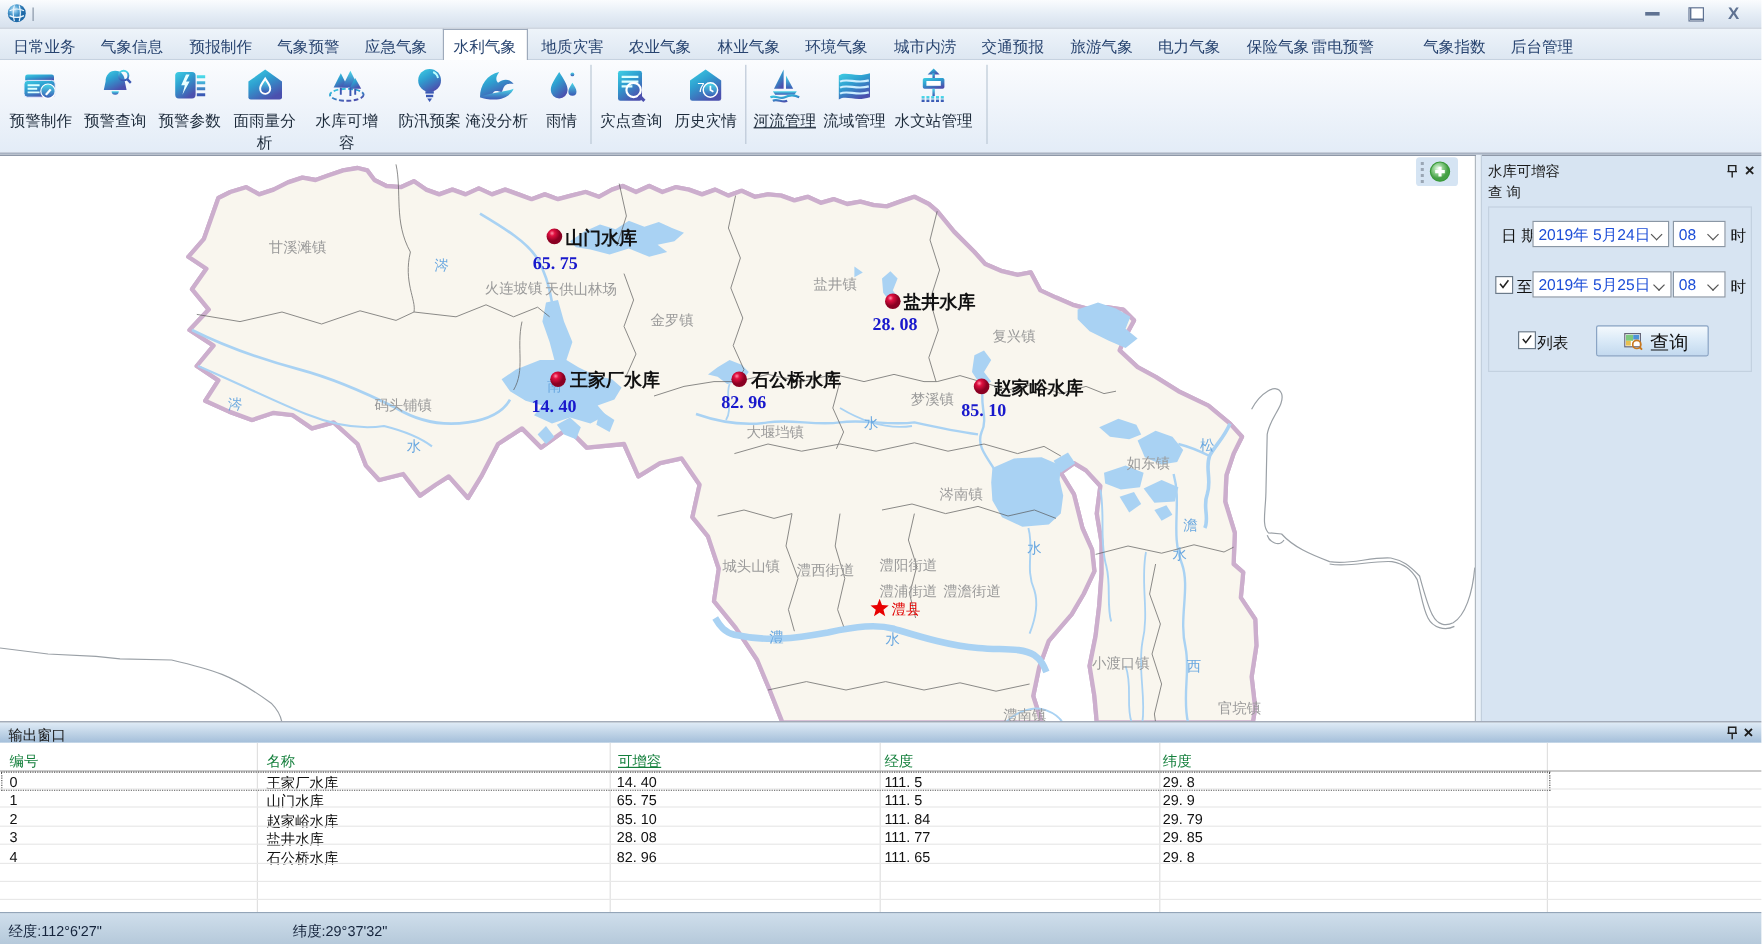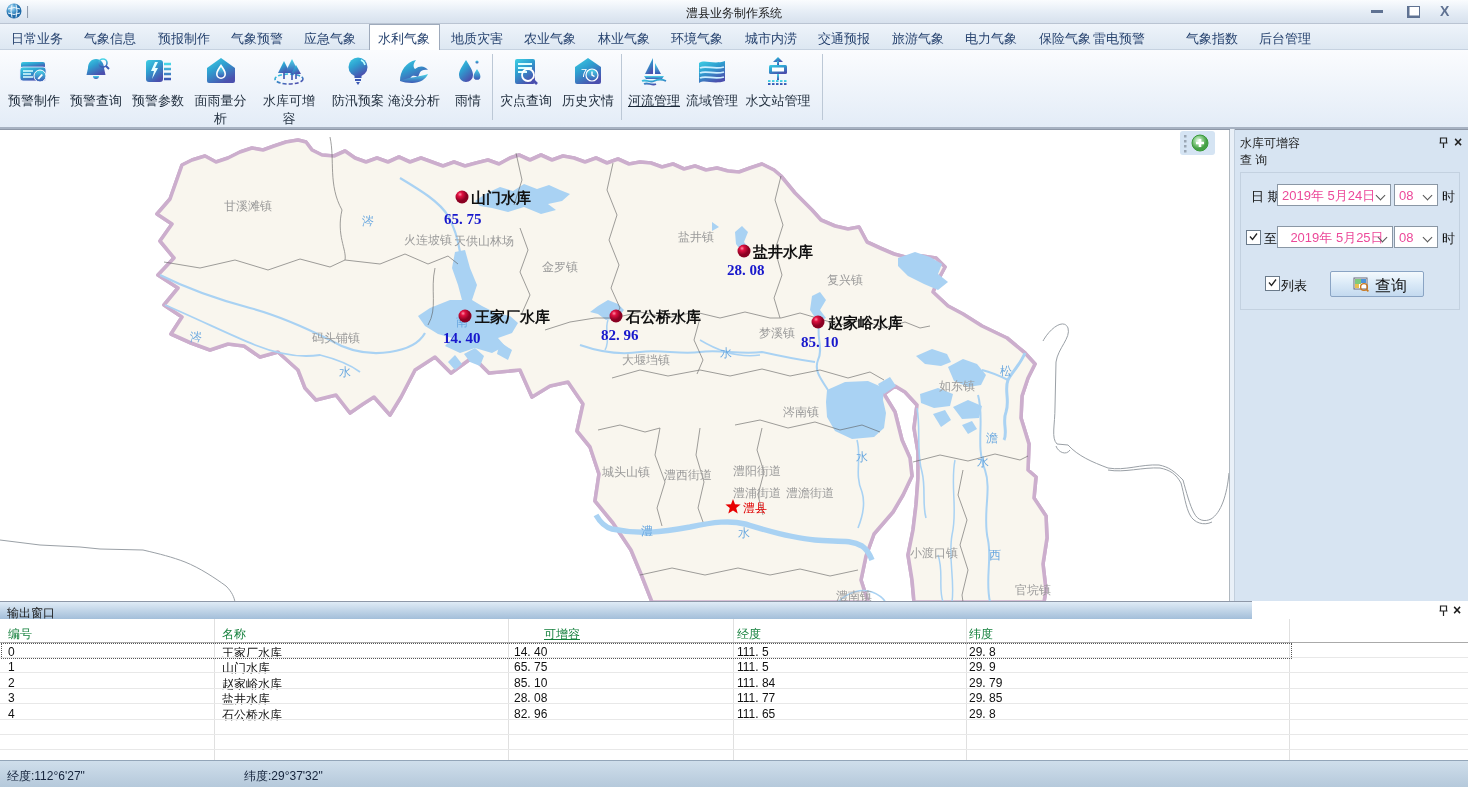--- a/index.html
+++ b/index.html
@@ -27,47 +27,46 @@
 
 #map{left:0;top:129px;width:1230px;height:472px;background:#fff;
   border-top:1px solid #8e98a8;}
 
 #rpanel{left:1230px;top:129px;width:238px;height:472px;background:#d7e4f2;
   border-top:1px solid #8e98a8;}
 #rsplit{left:1230px;top:129px;width:4px;height:472px;background:#e9f0f8;border-right:1px solid #c2cfdd;}
 #rtitle{left:1240px;top:6px;color:#1a1a1a;}
 .paneicons{position:absolute;color:#222;font-size:13px;}
 .rlabel{position:absolute;color:#111;font-size:13px;}
-.combo{position:absolute;height:22px;background:#fff;border:1px solid #8a97a5;color:#ec4899;
+.combo{position:absolute;height:22px;background:#fff;border:1px solid #8a97a5;color:#1d4ed8;
   font-size:13px;line-height:22px;padding-left:4px;box-sizing:border-box;}
 .combo .arr{position:absolute;right:2px;top:4px;width:14px;height:14px;}
 .combo .arr i{position:absolute;left:3px;top:3px;width:6px;height:6px;border-right:1.6px solid #555;border-bottom:1.6px solid #555;transform:rotate(45deg);}
 .cb{position:absolute;width:13px;height:13px;background:#fff;border:1px solid #6a7a8a;color:#1a56b0;
   font-size:12px;line-height:13px;text-align:center;font-weight:bold;}
 
 #bpanel{left:0;top:601px;width:1468px;height:159px;background:#fff;}
-#bhead{left:0;top:0;width:1252px;height:17px;
+#bhead{left:0;top:0;width:1468px;height:17px;
   background:linear-gradient(#dfebf6,#a3bed9);border-top:1px solid #8e98a8;color:#1a1a1a;}
 #btable{left:0;top:18px;width:1468px;height:141px;background:#fff;position:absolute;}
 .th{position:absolute;top:7px;color:#15803d;}
 .row{position:absolute;left:0;width:1468px;height:15px;color:#111;}
 .c0{position:absolute;left:8px;} .c1{position:absolute;left:222px;}
 .c2{position:absolute;left:514px;} .c3{position:absolute;left:737px;}
 .c4{position:absolute;left:969px;}
 .colsep{position:absolute;top:0;width:1px;height:141px;background:#e0e0e0;}
 .rline{position:absolute;left:0;width:1468px;height:1px;background:#e8e8e8;}
 #selrect{position:absolute;left:1px;top:24px;width:1289px;height:14px;border:1px dotted #555;}
 
 #sbar{left:0;top:760px;width:1468px;height:27px;
   background:linear-gradient(#cfdeeb,#b4c8da);border-top:1px solid #93a5b8;color:#15243c;}
 </style>
 </head>
 <body>
 <div id="titlebar" class="abs">
-  <div id="title" class="abs">澧县业务制作系统</div>
   <div class="abs" style="left:6px;top:3px;">
     <svg width="16" height="16" viewBox="0 0 16 16">
         <defs>
           <radialGradient id="gg" cx="35%" cy="30%">
             <stop offset="0" stop-color="#cfe8f8"></stop>
             <stop offset=".5" stop-color="#5aa8d8"></stop>
             <stop offset="1" stop-color="#1f6aa8"></stop>
           </radialGradient>
         </defs>
         <circle cx="8" cy="8" r="7.5" fill="url(#gg)"></circle>
@@ -370,21 +369,21 @@
         <i></i>
       </span></div>
   <div class="combo" style="left:164px;top:54px;width:44px;">08<span class="arr">
         <i></i>
       </span></div>
   <div class="rlabel" style="left:212px;top:58px;">时</div>
   <div class="cb" style="left:16px;top:100px;"><svg width="11" height="11" viewBox="0 0 11 11">
         <path d="M2 5.5l2.5 3L9 2.5" stroke="#222" stroke-width="1.3" fill="none"></path>
       </svg></div>
   <div class="rlabel" style="left:34px;top:100px;">至</div>
-  <div class="combo" style="left:47px;top:96px;width:116px;text-align:center;">2019年 5月25日<span class="arr">
+  <div class="combo" style="left:47px;top:96px;width:116px;">2019年 5月25日<span class="arr">
         <i></i>
       </span></div>
   <div class="combo" style="left:164px;top:96px;width:44px;">08<span class="arr">
         <i></i>
       </span></div>
   <div class="rlabel" style="left:212px;top:100px;">时</div>
   <div class="cb" style="left:35px;top:146px;"><svg width="11" height="11" viewBox="0 0 11 11">
         <path d="M2 5.5l2.5 3L9 2.5" stroke="#222" stroke-width="1.3" fill="none"></path>
       </svg></div>
   <div class="rlabel" style="left:51px;top:147px;">列表</div>
@@ -411,21 +410,21 @@
     <span class="abs" style="left:1453px;top:0px;font-size:14px;font-weight:bold;">×</span>
   </div>
   <div id="btable">
     <div class="colsep" style="left:214px;"></div>
     <div class="colsep" style="left:508px;"></div>
     <div class="colsep" style="left:733px;"></div>
     <div class="colsep" style="left:966px;"></div>
     <div class="colsep" style="left:1289px;"></div>
     <div class="th" style="left:8px;">编号</div>
     <div class="th" style="left:222px;">名称</div>
-    <div class="th" style="left:544px;text-decoration:underline;">可增容</div>
+    <div class="th" style="left:515px;text-decoration:underline;">可增容</div>
     <div class="th" style="left:737px;">经度</div>
     <div class="th" style="left:969px;">纬度</div>
     <div class="abs" style="left:0;top:23px;width:1468px;height:1px;background:#aaa;"></div>
     <div id="selrect"></div>
     <div class="row" style="top:26px;">
         <span class="c0">0</span>
         <span class="c1">王家厂水库</span>
         <span class="c2">14. 40</span>
         <span class="c3">111. 5</span>
         <span class="c4">29. 8</span>

